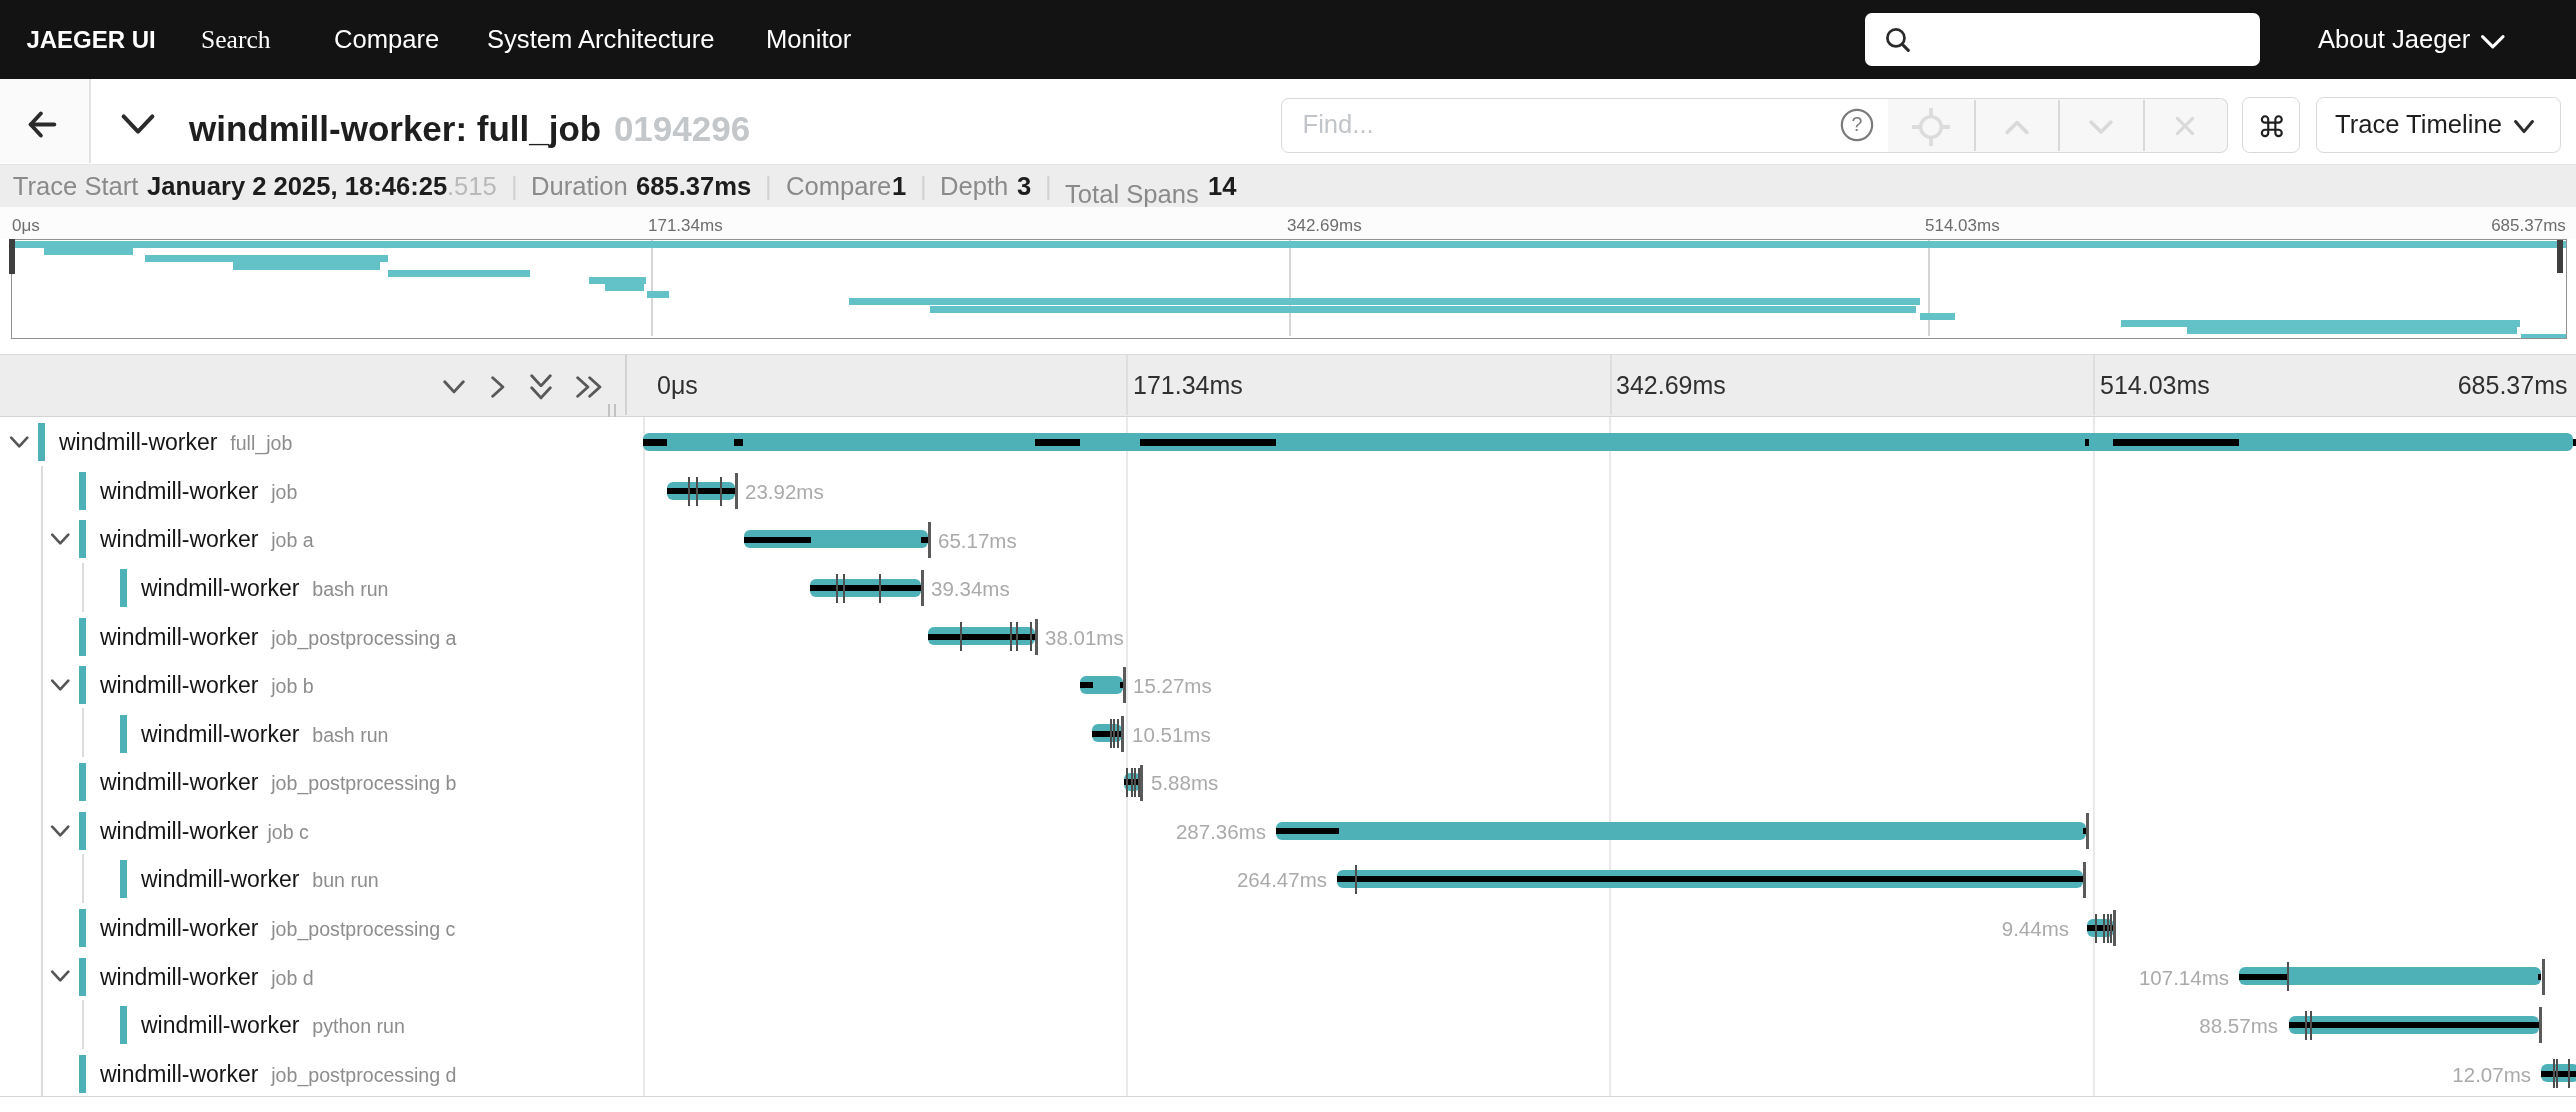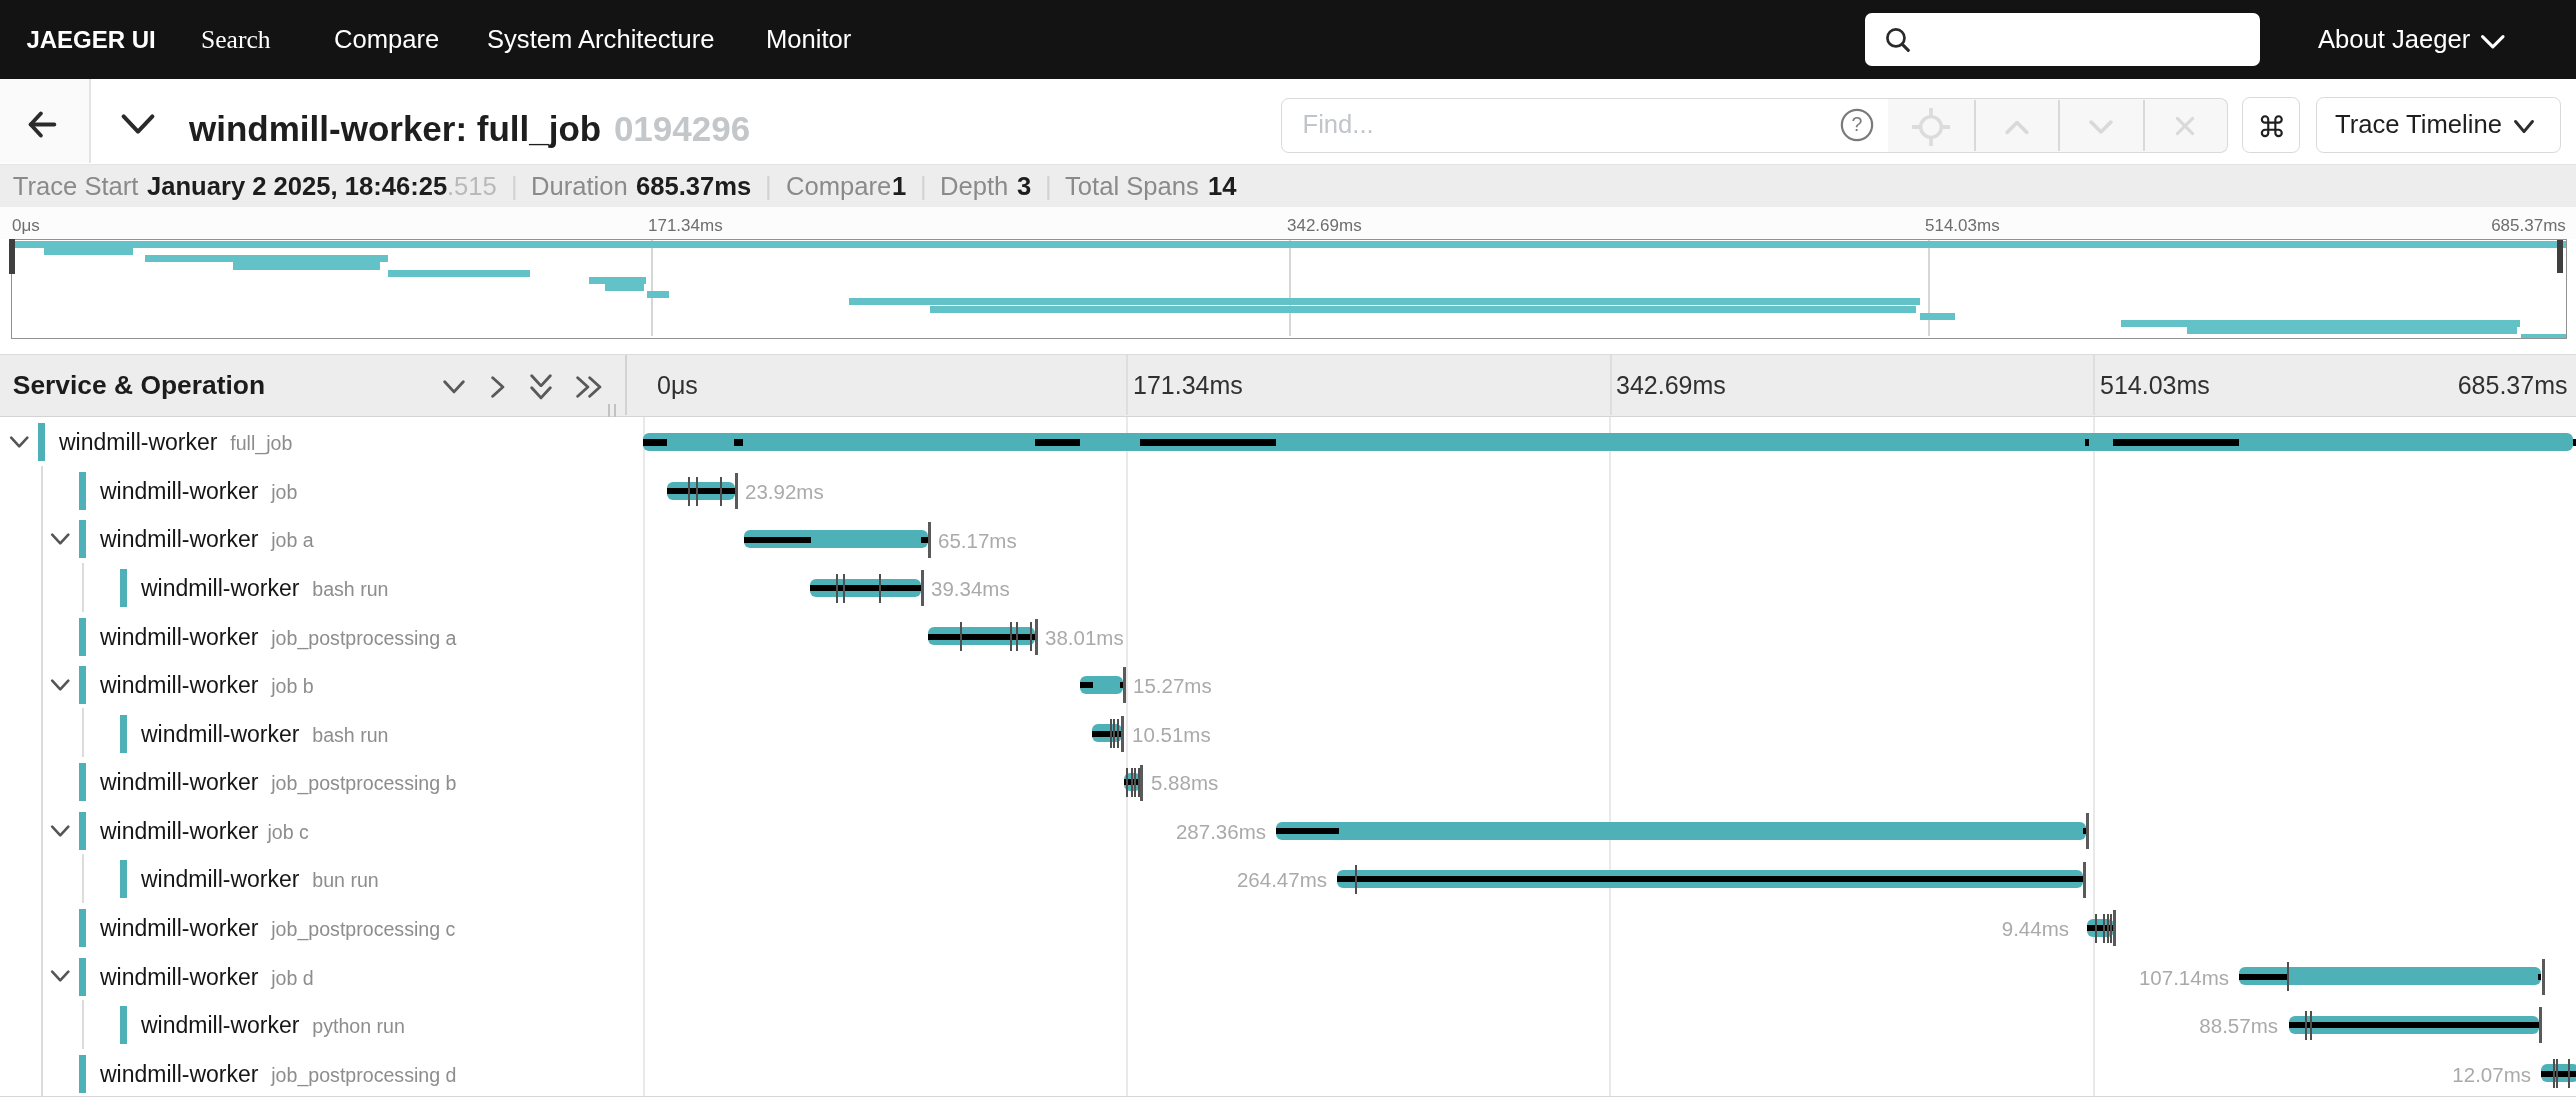--- a/index.html
+++ b/index.html
@@ -137,21 +137,21 @@
 <div class="t" style="left:511px;color:#d2d2d2;">|</div>
 <div class="t" style="left:531px;color:#8a8a8a;">Duration</div>
 <div class="t" style="left:636px;color:#1d1d1d;font-weight:700;">685.37ms</div>
 <div class="t" style="left:765px;color:#d2d2d2;">|</div>
 <div class="t" style="left:786px;color:#8a8a8a;">Compare</div>
 <div class="t" style="left:892px;color:#1d1d1d;font-weight:700;">1</div>
 <div class="t" style="left:920px;color:#d2d2d2;">|</div>
 <div class="t" style="left:940px;color:#8a8a8a;">Depth</div>
 <div class="t" style="left:1017px;color:#1d1d1d;font-weight:700;">3</div>
 <div class="t" style="left:1045px;color:#d2d2d2;">|</div>
-<div class="t" style="left:1065px;color:#8a8a8a;">Total Spans</div>
+<div class="t" style="left:1065px;color:#8a8a8a;margin-top:8px;">Total Spans</div>
 <div class="t" style="left:1208px;color:#1d1d1d;font-weight:700;">14</div>
 </div>
 <div id="ruler1">
 <div class="lb" style="left:12px;">0μs</div>
 <div class="lb" style="left:648px;">171.34ms</div>
 <div class="lb" style="left:1287px;">342.69ms</div>
 <div class="lb" style="left:1925px;">514.03ms</div>
 <div class="lb" style="right:10.2px;">685.37ms</div>
 </div>
 <div id="mini">
@@ -171,21 +171,20 @@
 <div class="abs" style="left:918px;top:66px;width:986px;height:7.2px;background:#62c2c7;"></div>
 <div class="abs" style="left:1908px;top:73px;width:35px;height:7.2px;background:#62c2c7;"></div>
 <div class="abs" style="left:2109px;top:80px;width:399px;height:7.2px;background:#62c2c7;"></div>
 <div class="abs" style="left:2175px;top:87px;width:330px;height:7.2px;background:#62c2c7;"></div>
 <div class="abs" style="left:2509px;top:94px;width:50px;height:7.2px;background:#62c2c7;"></div>
 </div>
 <div class="abs" style="left:8.5px;top:0px;width:6px;height:35px;background:#3f3f3f;"></div>
 <div class="abs" style="left:2557px;top:0.9px;width:6px;height:33px;background:#3f3f3f;"></div>
 </div>
 <div id="shead">
-<div class="so">Service &amp; Operation</div>
 <svg class="chev" style="left:443px;top:25px;" width="22" height="13.6" viewBox="0 0 26 16.12">
         <polyline points="2,2 13,14.120000000000001 24,2" fill="none" stroke="#595959" stroke-width="3.4" stroke-linecap="round" stroke-linejoin="round"></polyline>
       </svg>
 <svg class="chev" style="left:491px;top:20.5px;" width="13.6" height="22" viewBox="0 0 16.12 26">
         <polyline points="2,2 14.120000000000001,13 2,24" fill="none" stroke="#595959" stroke-width="3.4" stroke-linecap="round" stroke-linejoin="round"></polyline>
       </svg>
 <svg class="chev" style="left:530px;top:18.7px;" width="22" height="13.6" viewBox="0 0 26 16.12">
         <polyline points="2,2 13,14.120000000000001 24,2" fill="none" stroke="#595959" stroke-width="3.4" stroke-linecap="round" stroke-linejoin="round"></polyline>
       </svg>
 <svg class="chev" style="left:530px;top:31px;" width="22" height="13.6" viewBox="0 0 26 16.12">

